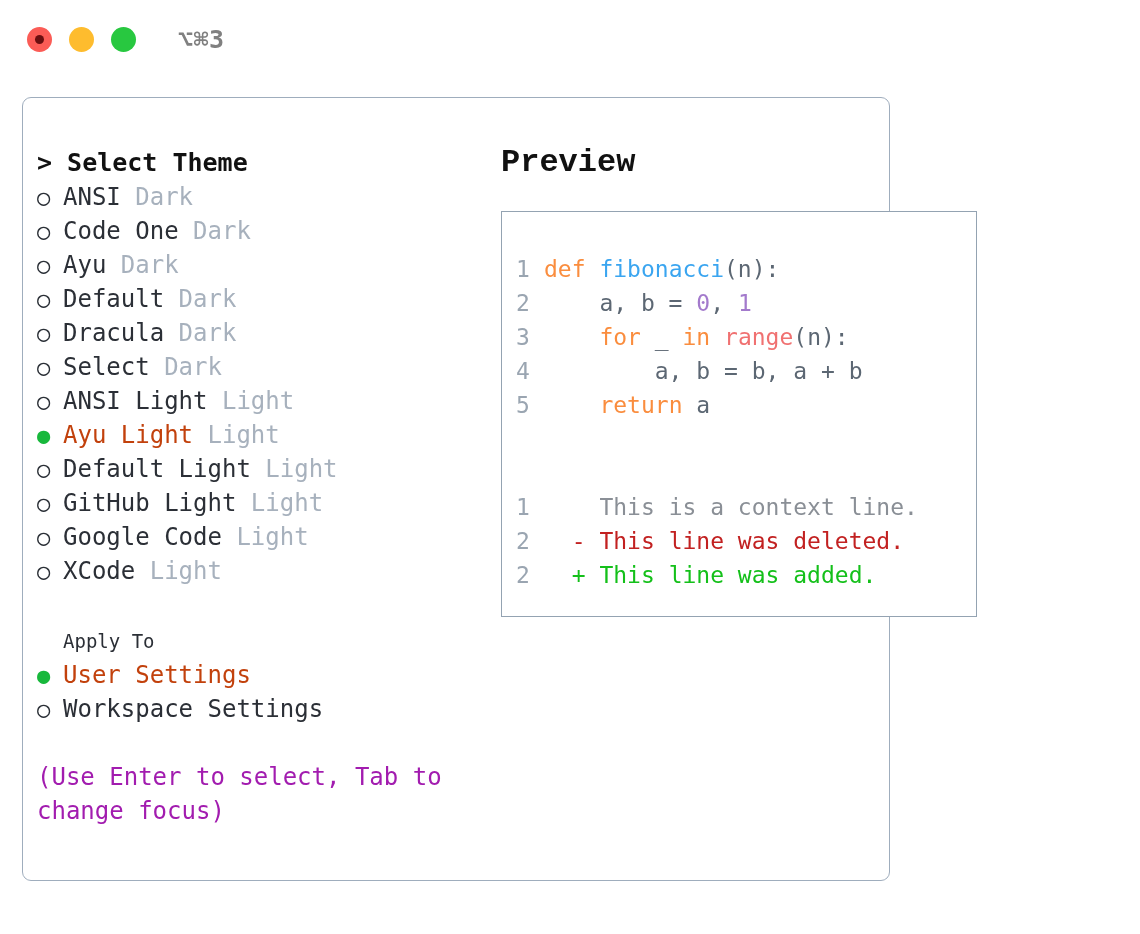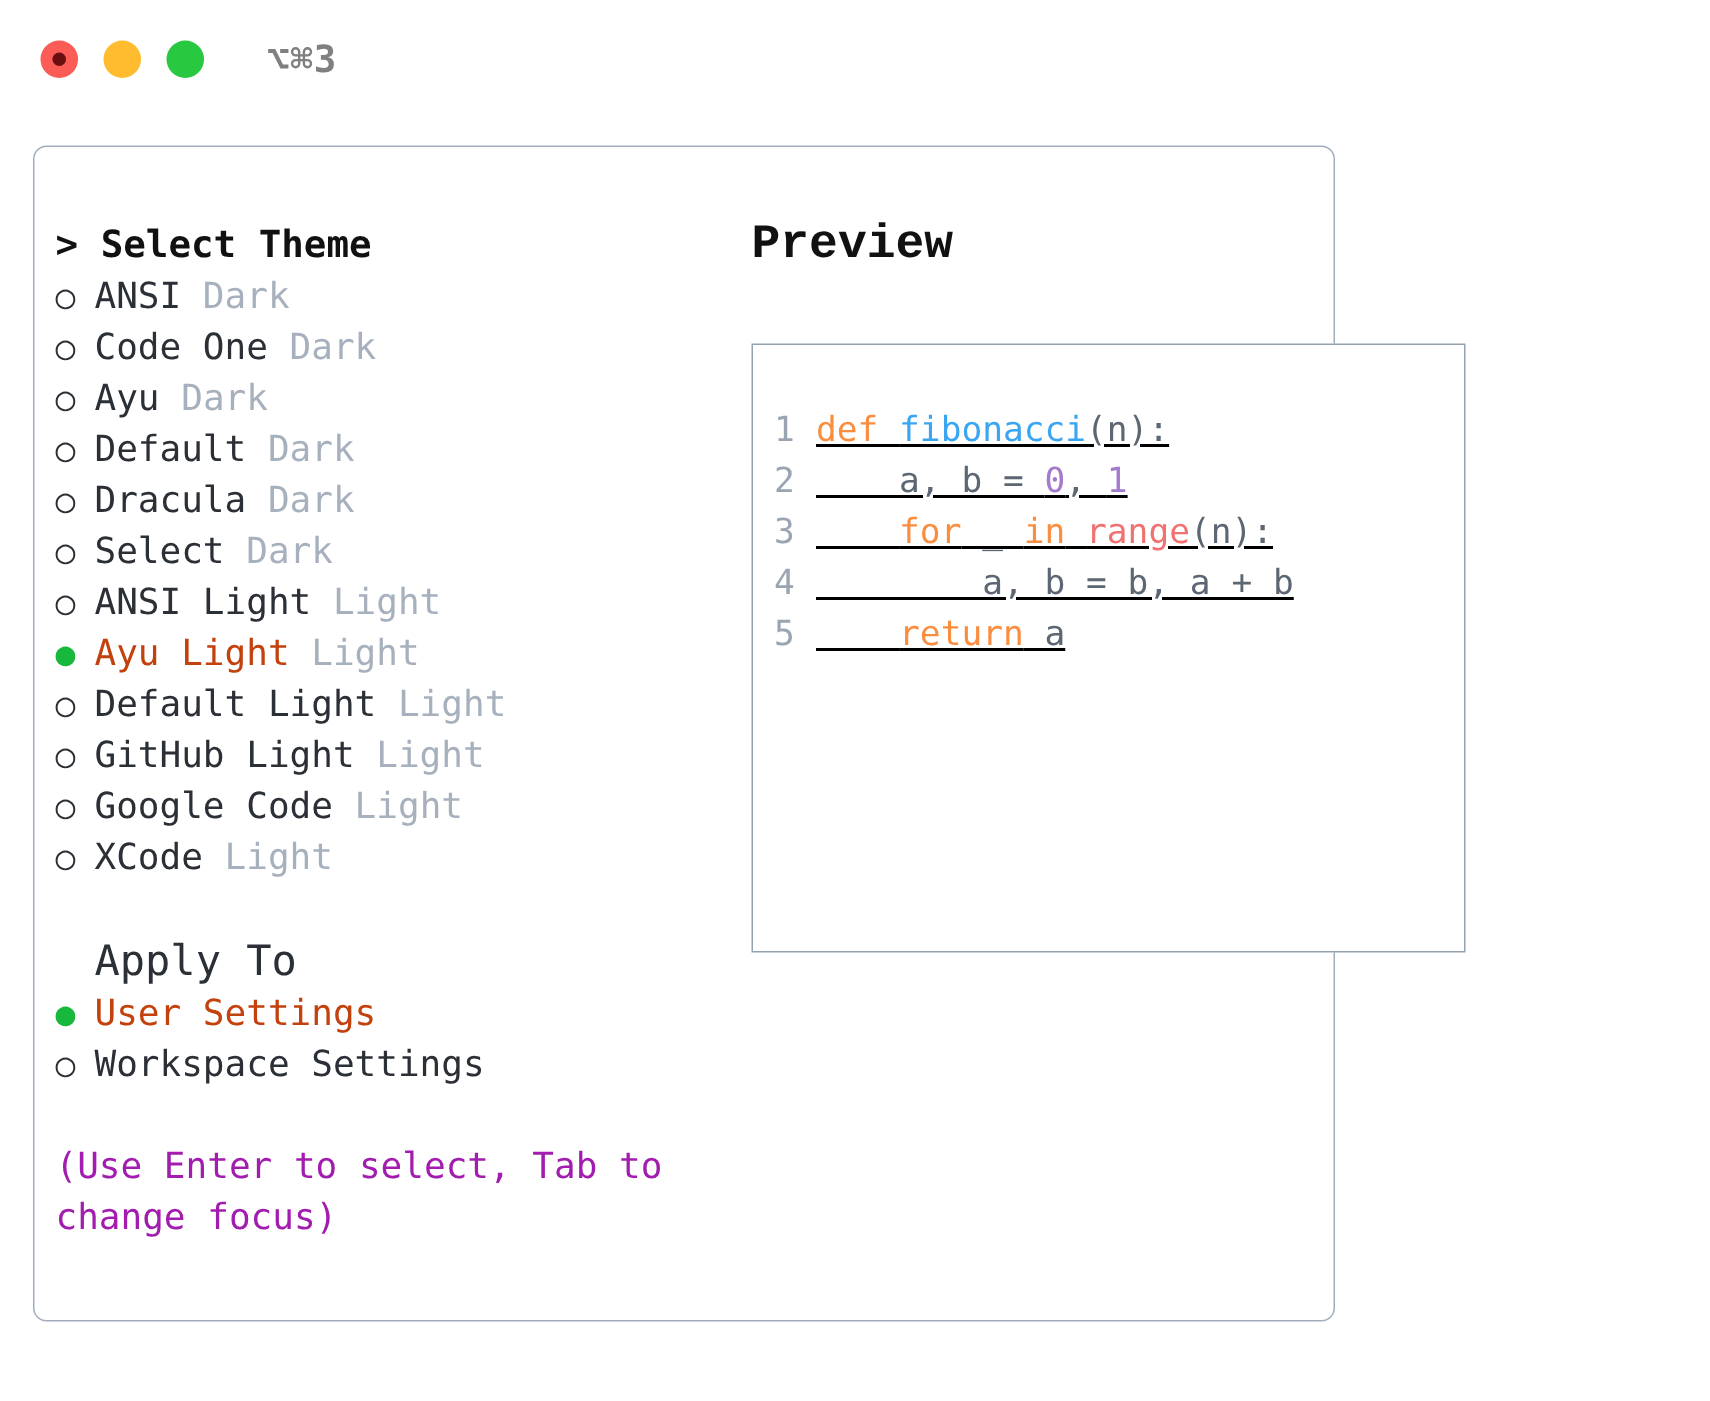--- a/index.html
+++ b/index.html
@@ -100,21 +100,21 @@
     color: #2a2f36;
   }
   .marker.sel { color: #18b83c; }
   .opt-label { color: #2b2f36; text-align: center; }
   .opt.selected .opt-label { color: #c2410c; }
   .opt-meta { color: #a7b1bd; }
 
   .group-gap { height: 36px; }
 
   .apply-head {
-    font-size: 28px;
+    font-size: 19px;
     color: #2b2f36;
     line-height: 34px;
     height: 34px;
     padding-left: 26px;
     white-space: pre;
   }
 
   .hint {
     margin-top: 34px;
     font-size: 24px;
@@ -131,27 +131,26 @@
     width: 500px;
   }
   .preview-head {
     font-size: 32px;
     font-weight: 700;
     color: #111111;
     line-height: 34px;
     font-family: Liberation Mono, monospace;
   }
   .preview-box {
-    margin-top: 49px;
+    margin-top: 31px;
     width: 476px;
     height: 406px;
     border: 1.6px solid #94a3b2;
     background: #ffffff;
     padding: 40px 16px 0 14px;
-    text-decoration: underline;
   }
   .code-line {
     font-size: 23px;
     line-height: 34px;
     height: 34px;
     white-space: pre;
     font-family: "DejaVu Sans Mono", "Liberation Mono", monospace;
   }
   .ln {
     display: inline-block;
@@ -226,18 +225,23 @@
         <div class="preview-box">
           <div id="code-block">
               <div class="code-line"><span class="ln">1</span><span class="kw">def </span><span class="fn">fibonacci</span><span class="pl">(n):</span></div>
               <div class="code-line"><span class="ln">2</span><span class="pl">    a, b = </span><span class="num">0</span><span class="pl">, </span><span class="num">1</span></div>
               <div class="code-line"><span class="ln">3</span><span class="pl">    </span><span class="kw">for</span><span class="pl"> _ </span><span class="kw">in</span><span class="pl"> </span><span class="bi">range</span><span class="pl">(n):</span></div>
               <div class="code-line"><span class="ln">4</span><span class="pl">        a, b = b, a + b</span></div>
               <div class="code-line"><span class="ln">5</span><span class="pl">    </span><span class="kw">return</span><span class="pl"> a</span></div>
             </div>
           <div class="blank-line"></div>
           <div class="blank-line"></div>
+          <div id="diff-block">
+              <div class="code-line"><span class="ln">1</span><span class="ctx">    </span><span class="ctx">This is a context line.</span></div>
+              <div class="code-line"><span class="ln">2</span><span class="del">  - </span><span class="del">This line was deleted.</span></div>
+              <div class="code-line"><span class="ln">2</span><span class="add">  + </span><span class="add">This line was added.</span></div>
+            </div>
         </div>
       </div>
 
     </div>
   </div>
 </div>
 
 </body></html>

